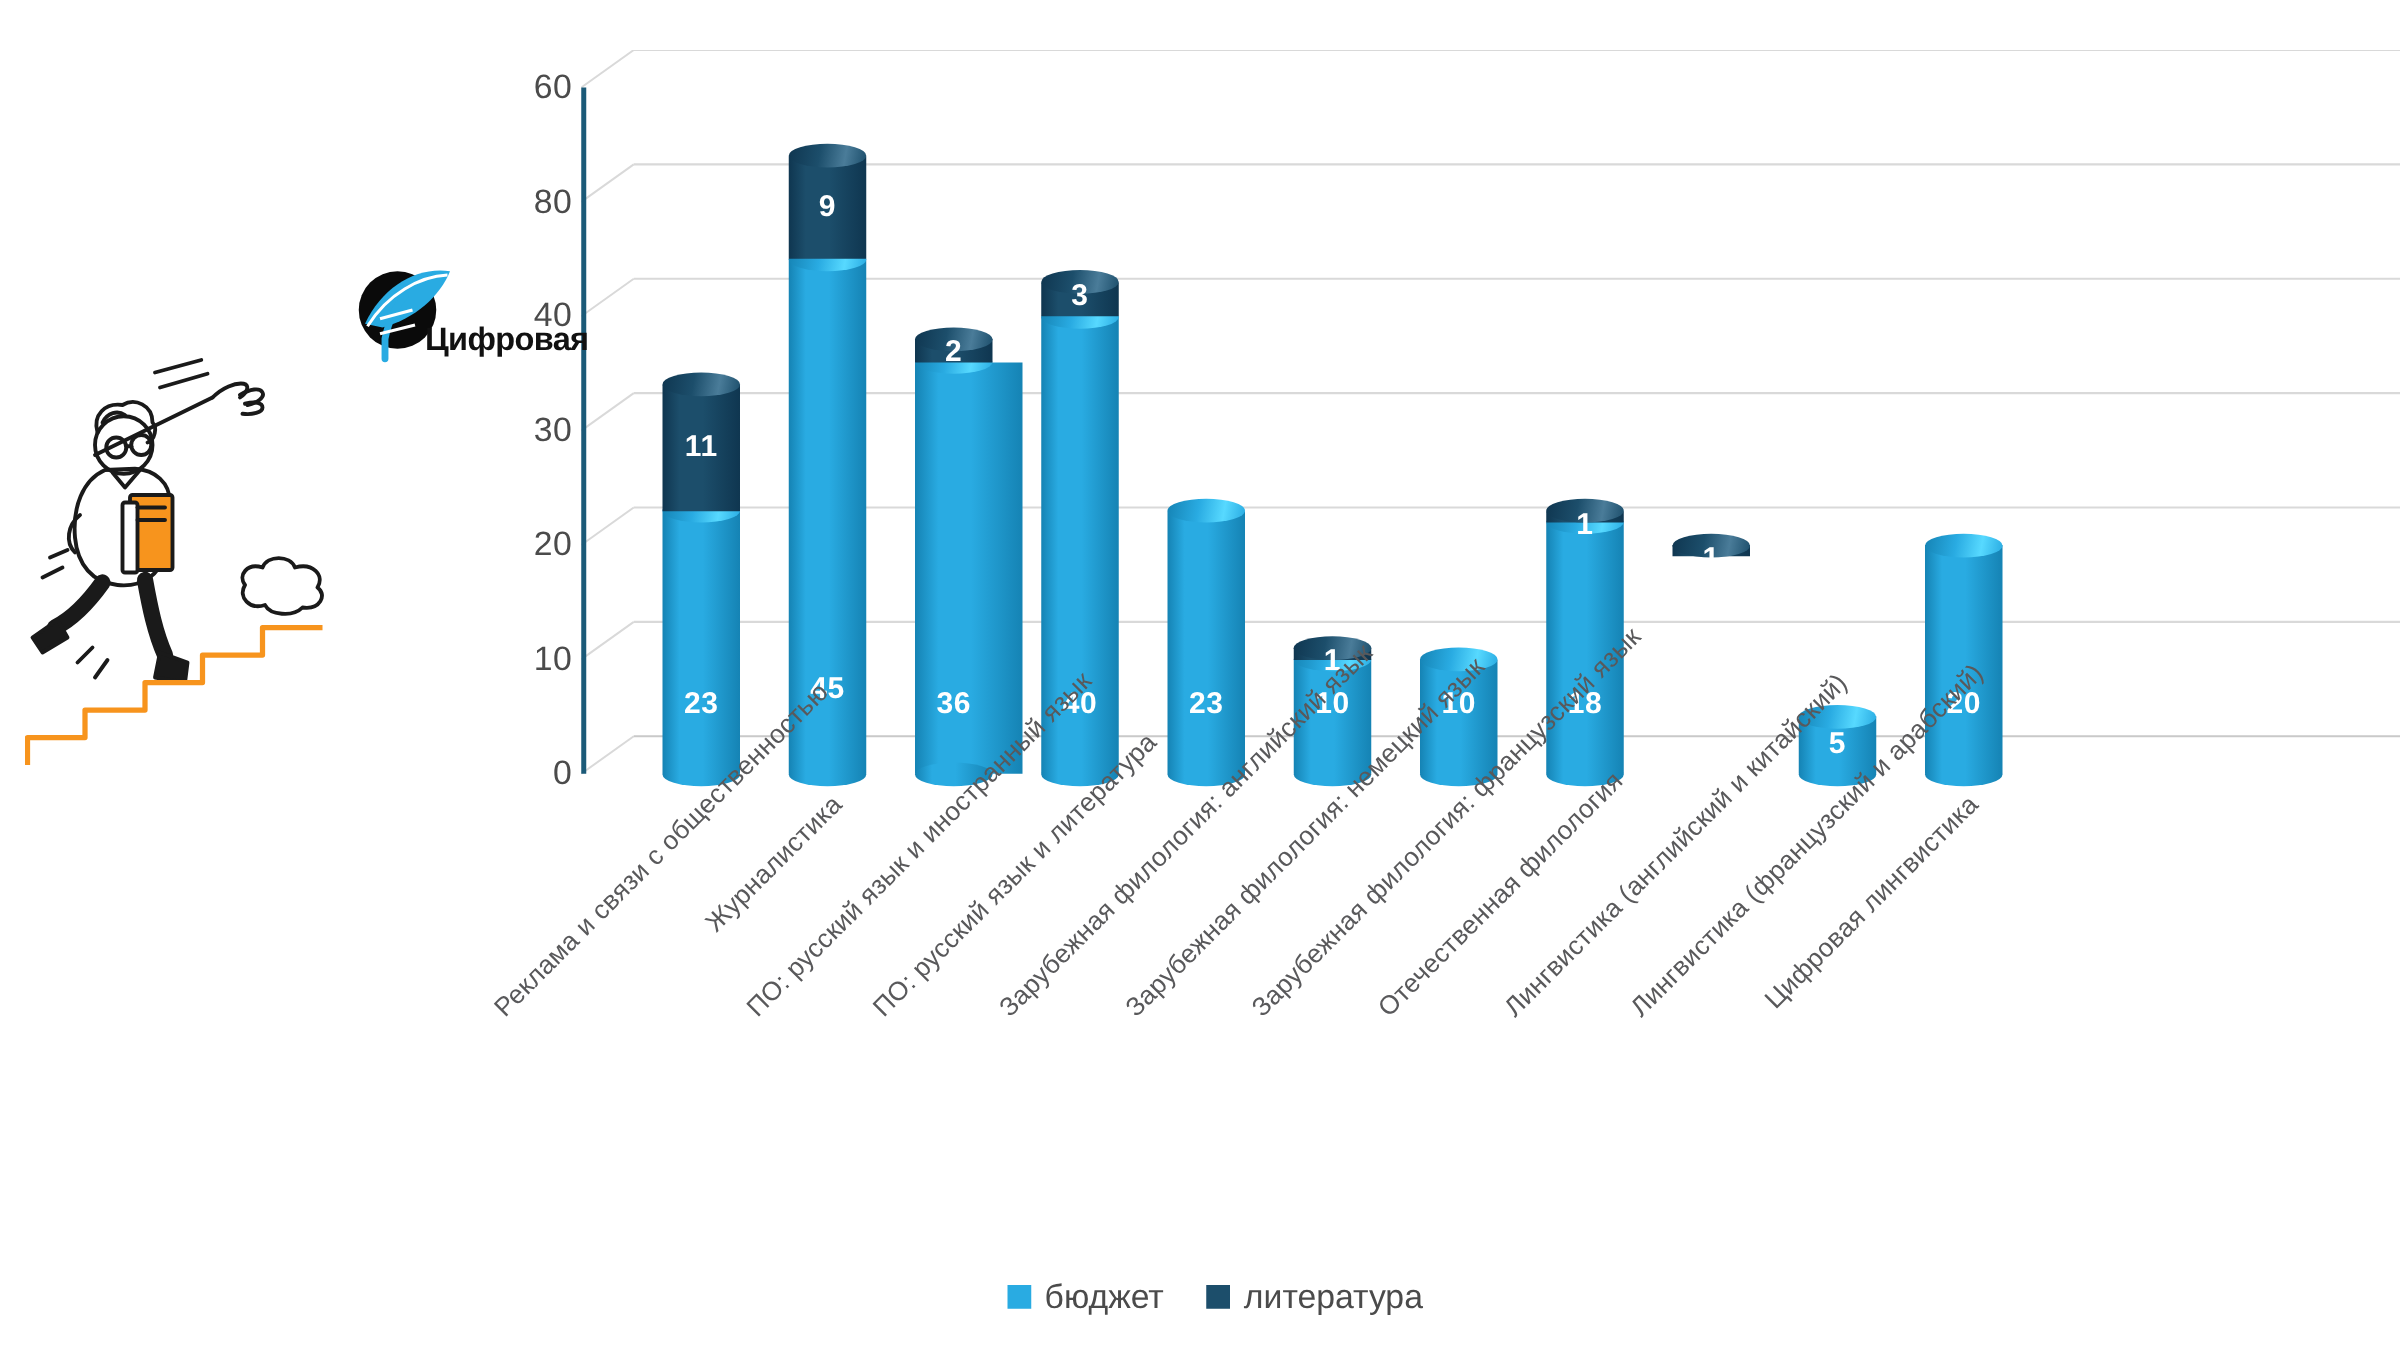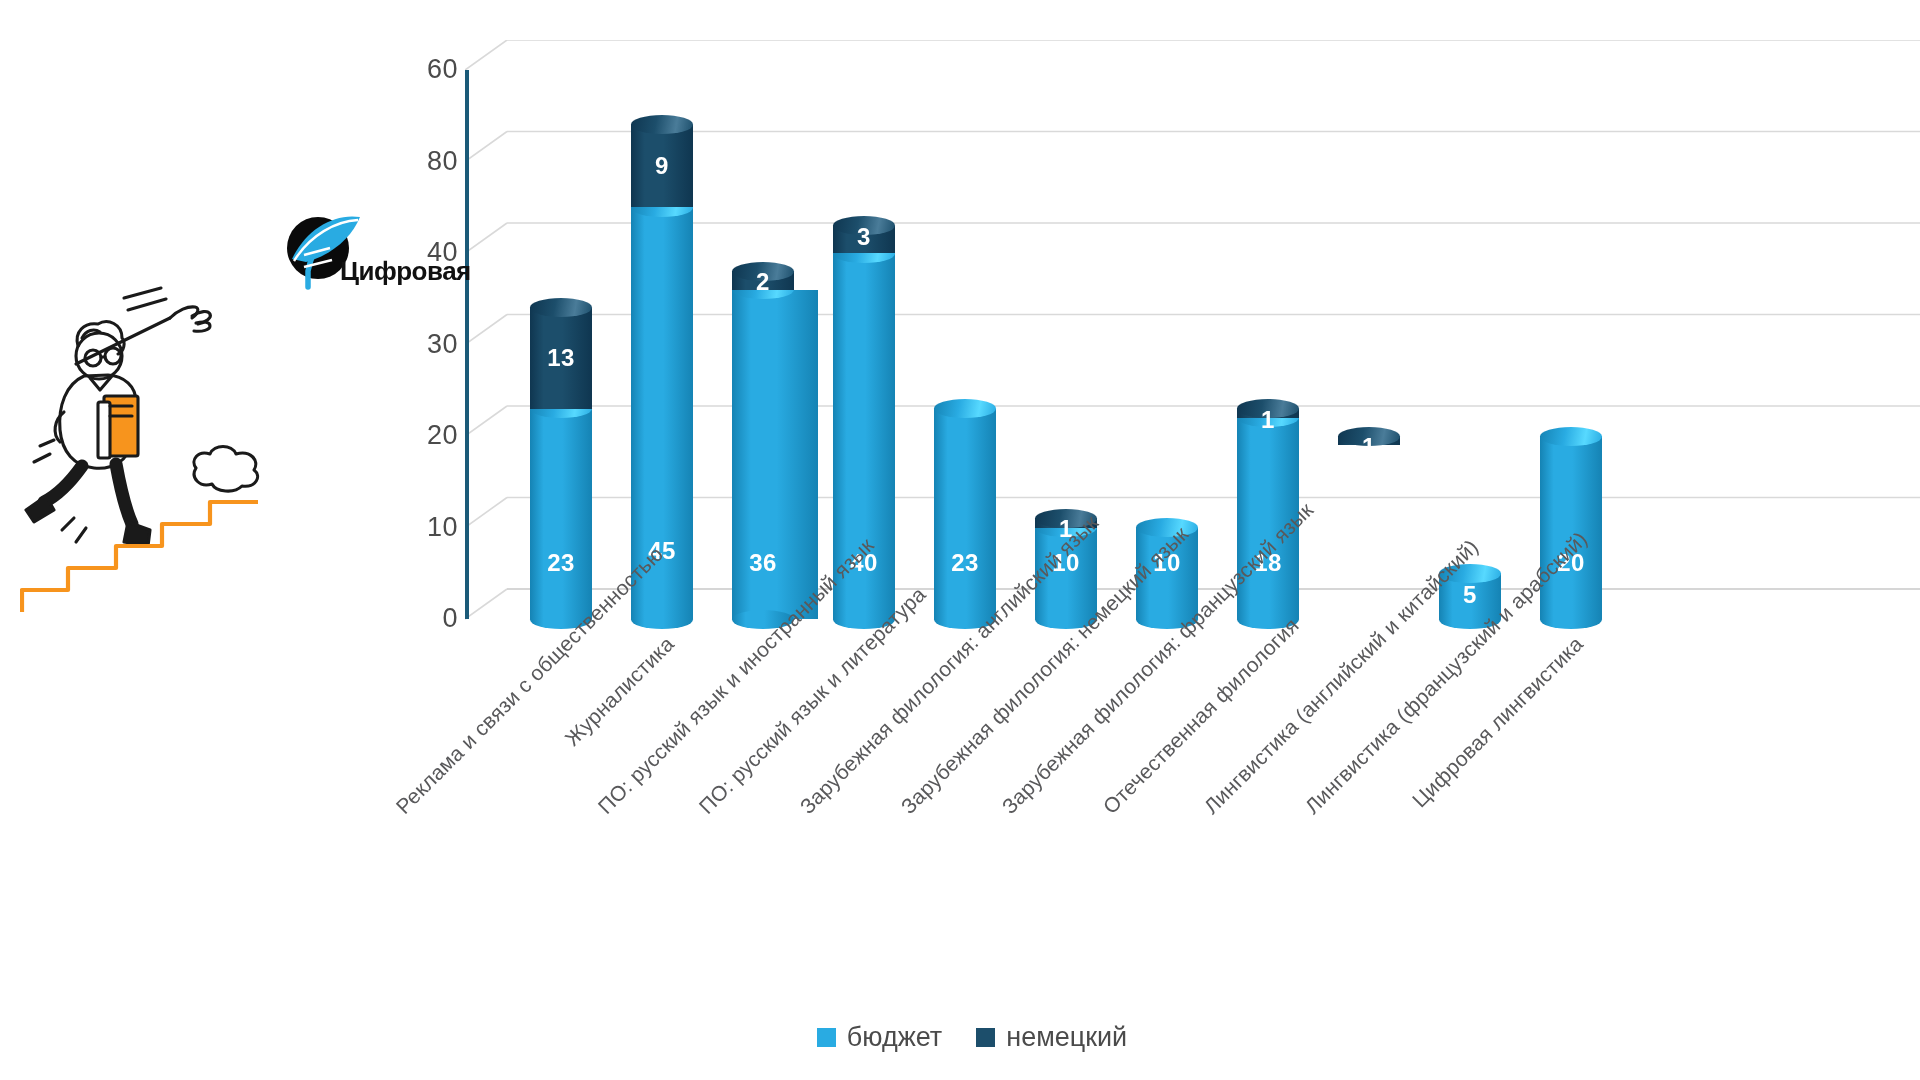--- a/index.html
+++ b/index.html
@@ -92,21 +92,21 @@
       <div class="bar-slot" style="left: 65px; height: 580px; bottom: 1px;">
         <div class="seg" style="bottom: 0px; height: 210.45px;">
           <div class="body" style="background: linear-gradient(90deg, rgb(21, 131, 180) 0%, rgb(41, 171, 226) 22%, rgb(41, 171, 226) 52%, rgb(21, 131, 180) 100%);"></div>
           <div class="cap" style="top: -9.5px; background: linear-gradient(100deg, rgb(21, 131, 180) 0%, rgb(41, 171, 226) 40%, rgb(87, 217, 255) 72%, rgb(41, 171, 226) 100%);"></div>
           <div class="cap" style="bottom: -9.5px; background: linear-gradient(90deg, rgb(21, 131, 180) 0%, rgb(41, 171, 226) 22%, rgb(41, 171, 226) 52%, rgb(21, 131, 180) 100%);"></div>
           <div class="lab" style="bottom: 42px;">23</div>
         </div>
         <div class="seg" style="bottom: 210.45px; height: 100.65px;">
           <div class="body" style="background: linear-gradient(90deg, rgb(15, 54, 80) 0%, rgb(28, 78, 107) 22%, rgb(28, 78, 107) 52%, rgb(15, 54, 80) 100%);"></div>
           <div class="cap" style="top: -9.5px; background: linear-gradient(100deg, rgb(15, 54, 80) 0%, rgb(28, 78, 107) 40%, rgb(74, 124, 153) 72%, rgb(28, 78, 107) 100%);"></div>
-          <div class="lab" style="top: 36.325px;">13</div>
+          <div class="lab" style="top: 36.325px;">11</div>
         </div>
       </div>
       <div class="bar-slot" style="left: 166px; height: 580px; bottom: 1px;">
         <div class="seg" style="bottom: 0px; height: 411.75px;">
           <div class="body" style="background: linear-gradient(90deg, rgb(21, 131, 180) 0%, rgb(41, 171, 226) 22%, rgb(41, 171, 226) 52%, rgb(21, 131, 180) 100%);"></div>
           <div class="cap" style="top: -9.5px; background: linear-gradient(100deg, rgb(21, 131, 180) 0%, rgb(41, 171, 226) 40%, rgb(87, 217, 255) 72%, rgb(41, 171, 226) 100%);"></div>
           <div class="cap" style="bottom: -9.5px; background: linear-gradient(90deg, rgb(21, 131, 180) 0%, rgb(41, 171, 226) 22%, rgb(41, 171, 226) 52%, rgb(21, 131, 180) 100%);"></div>
           <div class="lab" style="bottom: 54px;">45</div>
         </div>
         <div class="seg" style="bottom: 411.75px; height: 82.35px;">
@@ -222,21 +222,21 @@
       <div class="xlab" style="left: 1331px; top: 632px; transform-origin: right top; width: 240px; text-align: right;">Цифровая лингвистика</div>
     </div>
 
   <div id="legend">
       <div class="leg-item">
         <div class="leg-sw" style="background: rgb(41, 171, 226);"></div>
         <div class="leg-tx">бюджет</div>
       </div>
       <div class="leg-item">
         <div class="leg-sw" style="background: rgb(28, 78, 107);"></div>
-        <div class="leg-tx">немецкий</div>
+        <div class="leg-tx">литература</div>
       </div>
     </div>
 
   <div id="logo">
     <div id="logo-mark">
       <svg width="84" height="80" viewBox="0 0 84 80">
         <circle cx="38" cy="33" r="31" fill="#0a0a0a"></circle>
         <path d="M12 44 C26 14 54 -2 80 2 C72 22 52 40 26 47 Z" fill="#29ABE2"></path>
         <path d="M14 46 C30 20 56 6 78 5" stroke="#fff" stroke-width="2.4" fill="none"></path>
         <path d="M44 22 C36 30 31 42 28 56 L28 72" stroke="#29ABE2" stroke-width="5.5" fill="none" stroke-linecap="round"></path>

